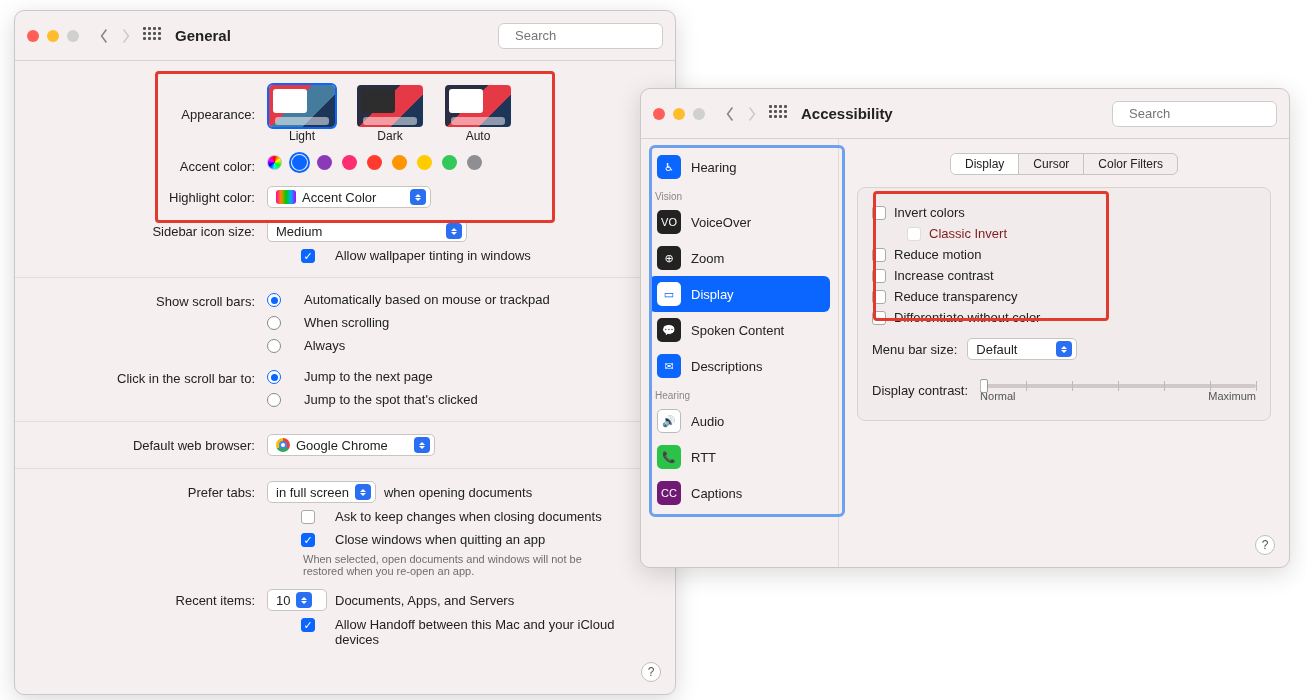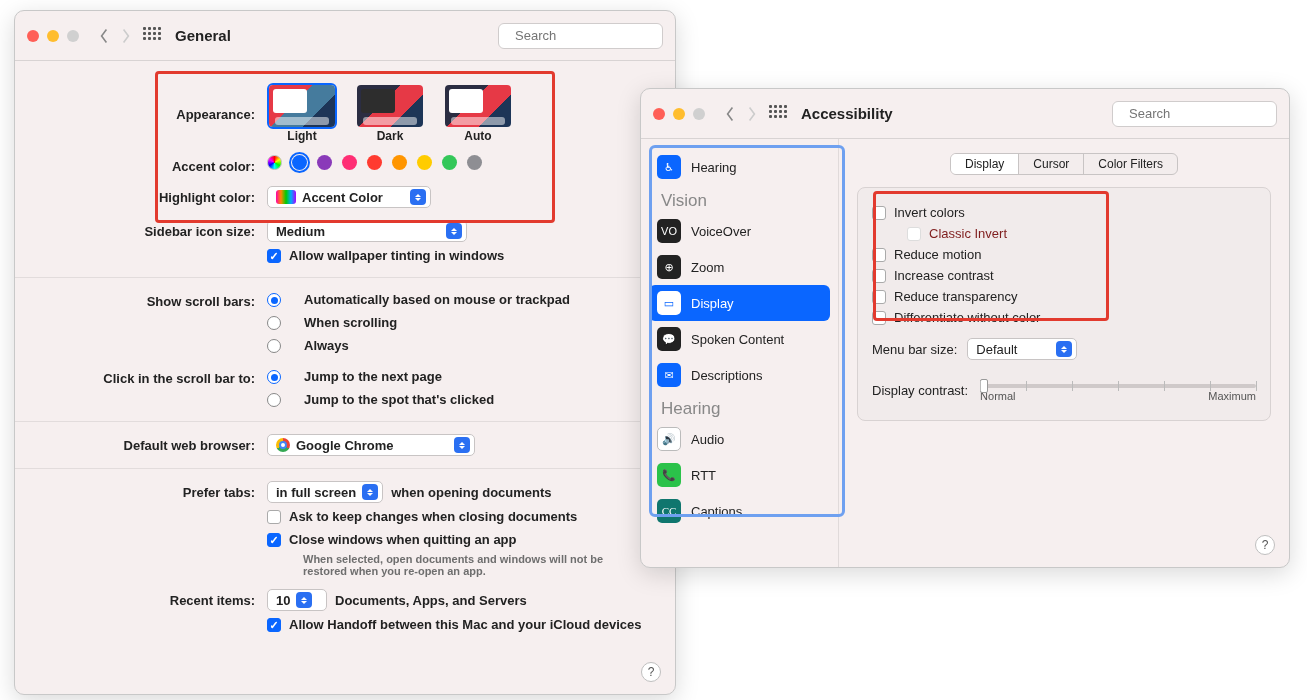--- a/index.html
+++ b/index.html
@@ -54,21 +54,21 @@
     display: flex; align-items: center;
     background: #fff; border: 1px solid #d0cccc; border-radius: 6px;
     height: 26px; width: 165px; padding: 0 8px; color: #888;
   }
   .search input {
     border: 0; outline: 0; background: transparent; flex: 1; font-size: 13px; margin-left: 6px; color: #444;
   }
   .mag { width: 13px; height: 13px; }
 
   
-  .gbody { display: flex; flex-direction: column; font-weight: bold; }
+  .gbody { display: flex; flex-direction: column; }
   .row { display: flex; padding: 6px 20px; align-items: flex-start; }
   .label {
     width: 232px; text-align: right; padding-right: 12px;
     padding-top: 4px;
   }
   .field { flex: 1; display: flex; flex-direction: column; gap: 4px; }
   .hr { height: 1px; background: #e2dcdc; margin: 6px 0; }
 
   
   .redbox1 {
@@ -110,21 +110,21 @@
     content:""; border-left:3px solid transparent; border-right:3px solid transparent;
   }
   .select .chev::before { border-bottom:3px solid #fff; margin-bottom:1px;}
   .select .chev::after  { border-top:3px solid #fff;}
   .hlswatch {
     width:20px; height:14px; border-radius:3px;
     background: linear-gradient(90deg,#f0a,#f80,#0c0,#0af,#a0f);
     margin-right:6px;
   }
 
-  .check { display:flex; align-items:flex-start; gap:8px; font-size:13px; padding:2px 0;}
+  .check { display:flex; align-items:flex-start; gap:20px; font-size:13px; padding:2px 0;margin-left:34px;}
   .cbox {
     width:14px; height:14px; border-radius:3px; border:1px solid #aaa; background:#fff;
     display:flex; align-items:center; justify-content:center; flex-shrink:0; margin-top:1px;
   }
   .cbox.on { background:#0a66ff; border-color:#0a66ff;}
   .cbox.on::after { content:"✓"; color:#fff; font-size:11px; line-height:1; }
 
   .radio { display:flex; align-items:flex-end; gap:23px; font-size:13px; padding:2px 0;}
   .rdot {
     width:14px; height:14px; border-radius:50%; border:1px solid #888; background:#fff;
@@ -144,38 +144,38 @@
 
   
   .acc-body { display:flex; height: calc(100% - 50px); }
   .sidebar {
     width: 198px; border-right:1px solid #e0dada; padding:10px 8px; overflow:auto;
   }
   .blueframe {
     position:absolute; left:8px; top:56px; width:196px; height:372px;
     border:3px solid #6ea0f0; border-radius:6px; pointer-events:none;
   }
-  .cat-label { font-size:17px; color:#888; padding:6px 12px 2px; }
+  .cat-label { font-size:10px; color:#888; padding:6px 6px 2px; }
   .sbitem {
     display:flex; align-items:center; gap:10px; padding:6px 8px; border-radius:6px; font-size:13px;
   }
   .sbitem.sel { background:#0a66ff; color:#fff; }
   .sbicon {
     width:24px; height:24px; border-radius:5px; display:flex; align-items:center; justify-content:center;
     color:#fff; font-size:14px; flex-shrink:0;
   }
   .ic-ov  { background:#0a66ff; }
   .ic-vo  { background:#222; }
   .ic-zm  { background:#222; }
   .ic-dp  { background:#0a66ff; }
   .ic-sc  { background:#222; }
   .ic-de  { background:#0a66ff; }
   .ic-au  { background:#fff; border:1px solid #bbb; color:#444;}
   .ic-rt  { background:#2bc24a; }
-  .ic-cp  { background:#0f766e;font-family:Liberation Serif, serif; }
+  .ic-cp  { background:#701a75; }
   .sbitem.sel .sbicon.ic-dp { background:#fff; color:#0a66ff; }
 
   .acc-main { flex:1; padding:14px 18px 10px; position:relative; }
   .tabs {
     display:flex; margin: 0 auto 12px; width:fit-content;
     border:1px solid #c8c4c4; border-radius:6px; overflow:hidden; background:#f3eded;
   }
   .tab { padding:3px 14px; font-size:12px; border-right:1px solid #c8c4c4;}
   .tab:last-child{border-right:0;}
   .tab.active { background:#fff; }
@@ -372,21 +372,21 @@
             <span class="rdot"></span>
             <span>Jump to the spot that's clicked</span>
           </div>
       </div>
     </div>
     <div class="hr"></div>
 
     <div class="row">
       <div class="label">Default web browser:</div>
       <div class="field">
-        <div class="select" style="width:208px;">
+        <div class="select" style="width:168px;">
           <span class="browser-icon"></span>
           <span>Google Chrome</span>
           <span style="flex:1"></span>
             <span class="chev"></span>
         </div>
       </div>
     </div>
     <div class="hr"></div>
 
     <div class="row">

